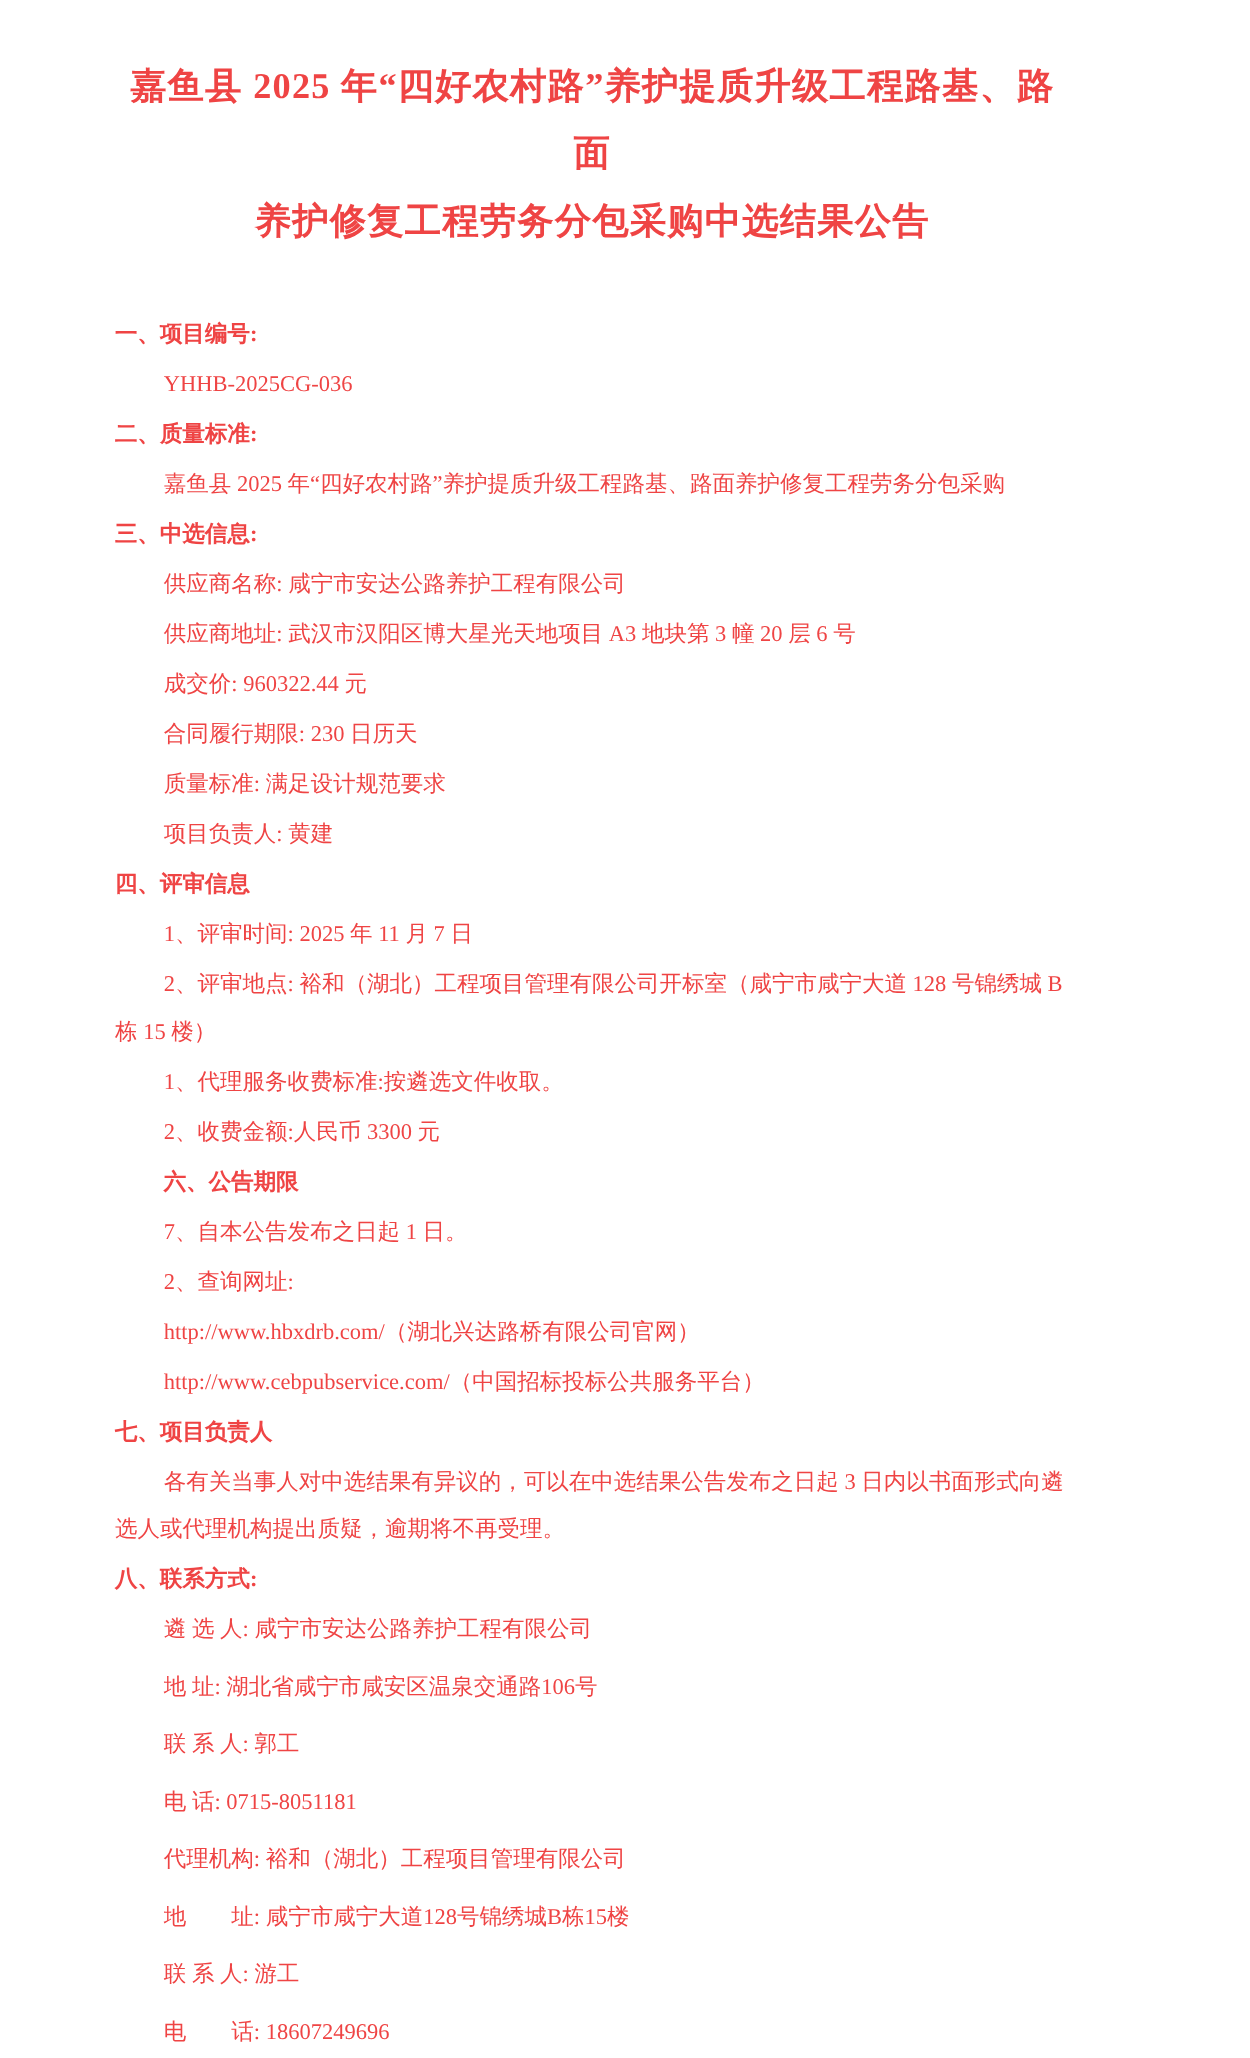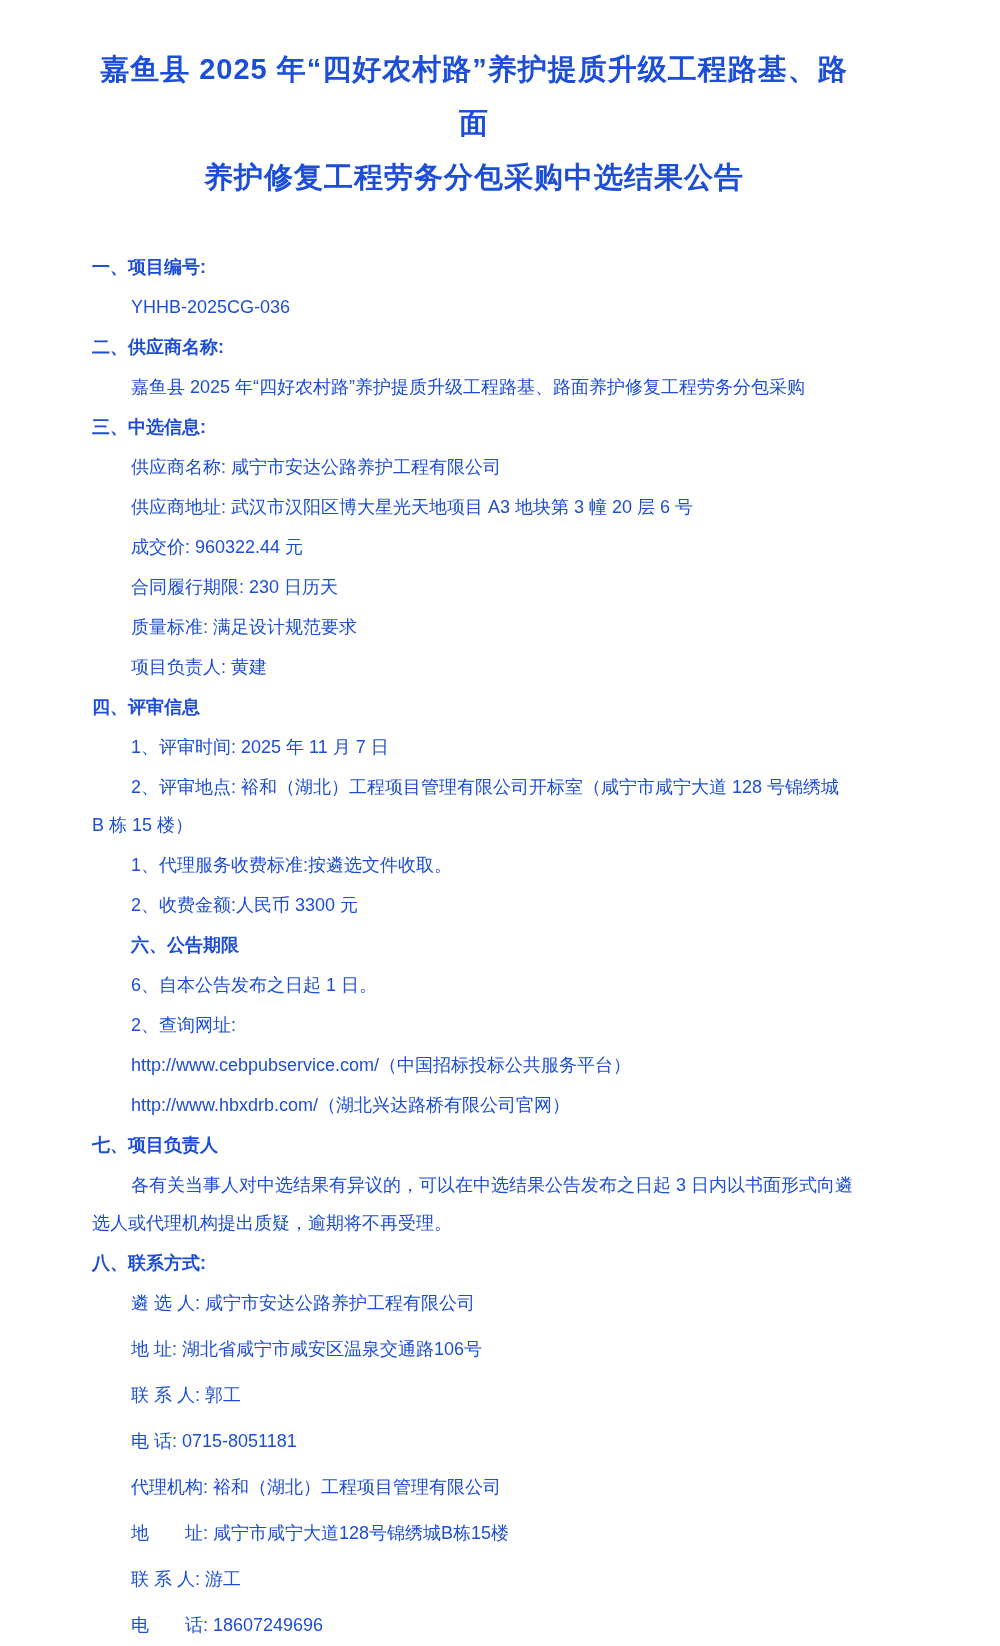--- a/index.html
+++ b/index.html
@@ -6,22 +6,22 @@
     margin: 0;
     padding: 0;
     background: #ffffff;
   }
   .page {
     position: relative;
     box-sizing: border-box;
     width: 944px;
     height: 1646px;
     background: #ffffff;
-    color: #1d4ed8;
-    font-family: Liberation Sans, sans-serif;
+    color: #ef4444;
+    font-family: Liberation Serif, serif;
     padding: 42px 88px 0 92px;
     overflow: hidden;
   }
   .doc-title {
     font-size: 29px;
     font-weight: bold;
     line-height: 54px;
     text-align: center;
     margin: 0 0 44px 0;
     letter-spacing: 1px;
@@ -49,39 +49,39 @@
 <body>
 
 <div class="page">
   <div class="doc-title">
     <div>嘉鱼县 2025 年“四好农村路”养护提质升级工程路基、路面</div>
     <div>养护修复工程劳务分包采购中选结果公告</div>
   </div>
   <div class="doc-body">
       <p class="header">一、项目编号:</p>
       <p class="body">YHHB-2025CG-036</p>
-      <p class="header">二、供应商名称:</p>
+      <p class="header">二、质量标准:</p>
       <p class="body">嘉鱼县 2025 年“四好农村路”养护提质升级工程路基、路面养护修复工程劳务分包采购</p>
       <p class="header">三、中选信息:</p>
       <p class="body">供应商名称: 咸宁市安达公路养护工程有限公司</p>
       <p class="body">供应商地址: 武汉市汉阳区博大星光天地项目 A3 地块第 3 幢 20 层 6 号</p>
       <p class="body">成交价: 960322.44 元</p>
       <p class="body">合同履行期限: 230 日历天</p>
       <p class="body">质量标准: 满足设计规范要求</p>
       <p class="body">项目负责人: 黄建</p>
       <p class="header">四、评审信息</p>
       <p class="body">1、评审时间: 2025 年 11 月 7 日</p>
       <p class="body">2、评审地点: 裕和（湖北）工程项目管理有限公司开标室（咸宁市咸宁大道 128 号锦绣城 B 栋 15 楼）</p>
       <p class="body">1、代理服务收费标准:按遴选文件收取。</p>
       <p class="body">2、收费金额:人民币 3300 元</p>
       <p class="header-indent">六、公告期限</p>
-      <p class="body">6、自本公告发布之日起 1 日。</p>
+      <p class="body">7、自本公告发布之日起 1 日。</p>
       <p class="body">2、查询网址:</p>
+      <p class="body">http://www.hbxdrb.com/（湖北兴达路桥有限公司官网）</p>
       <p class="body">http://www.cebpubservice.com/（中国招标投标公共服务平台）</p>
-      <p class="body">http://www.hbxdrb.com/（湖北兴达路桥有限公司官网）</p>
       <p class="header">七、项目负责人</p>
       <p class="body">各有关当事人对中选结果有异议的，可以在中选结果公告发布之日起 3 日内以书面形式向遴选人或代理机构提出质疑，逾期将不再受理。</p>
       <p class="header">八、联系方式:</p>
       <p class="contact">遴 选 人: 咸宁市安达公路养护工程有限公司</p>
       <p class="contact">地 址: 湖北省咸宁市咸安区温泉交通路106号</p>
       <p class="contact">联 系 人: 郭工</p>
       <p class="contact">电 话: 0715-8051181</p>
       <p class="contact">代理机构: 裕和（湖北）工程项目管理有限公司</p>
       <p class="contact">地　　址: 咸宁市咸宁大道128号锦绣城B栋15楼</p>
       <p class="contact">联 系 人: 游工</p>

